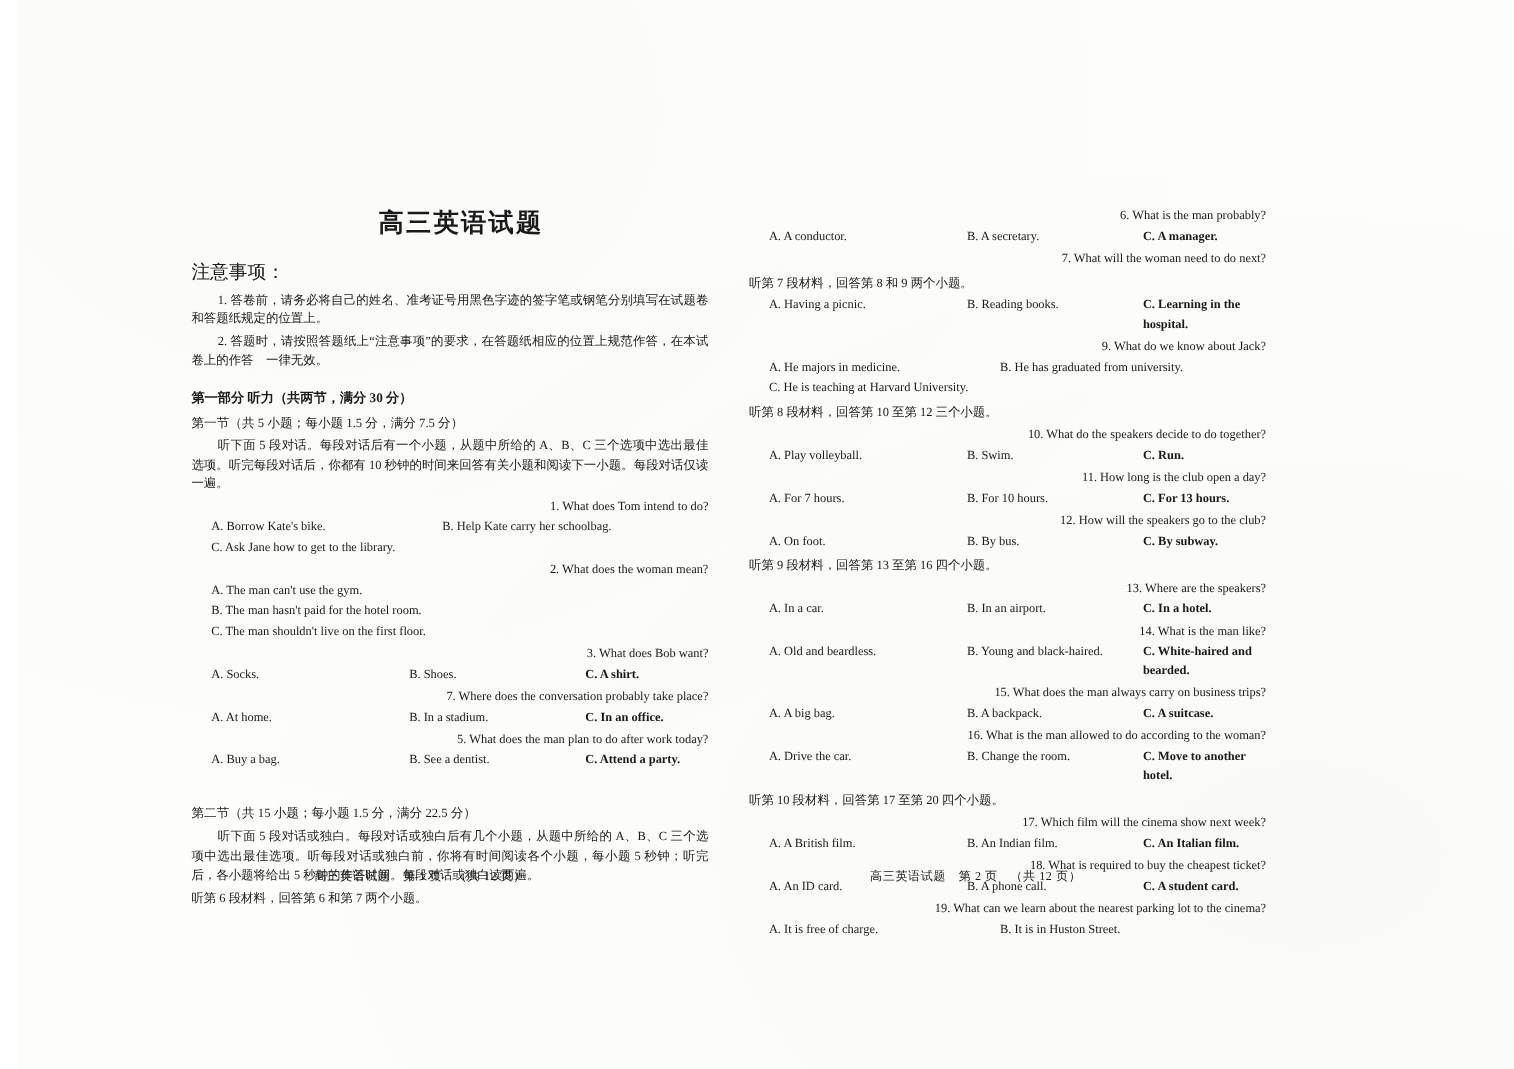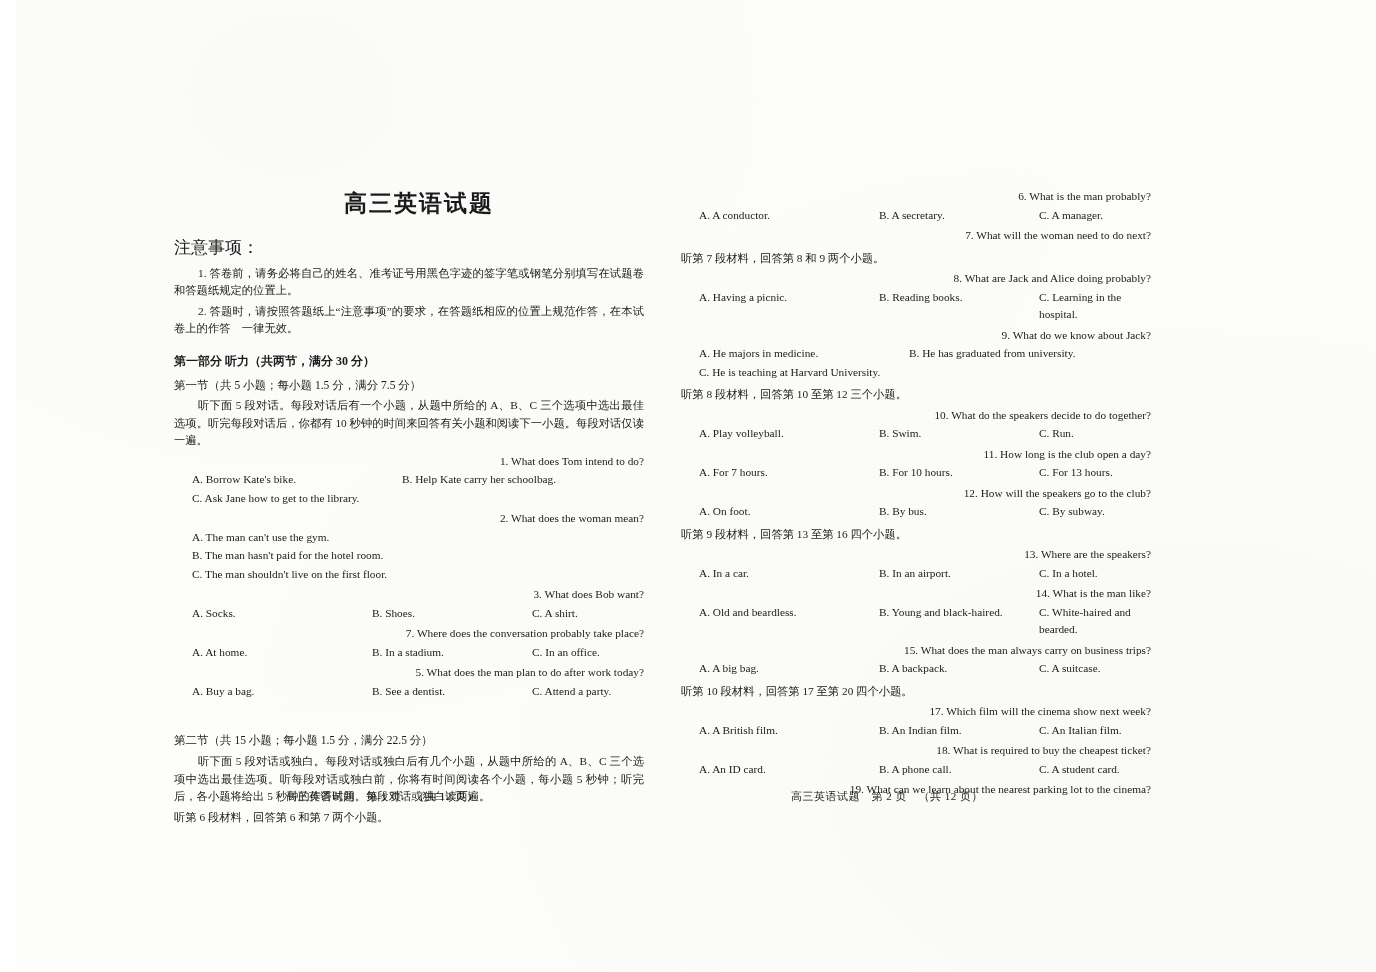--- a/index.html
+++ b/index.html
@@ -74,21 +74,21 @@
     margin: 3px 0 0 0;
     text-align: right;
   }
   .opts {
     display: flex;
     margin: 1px 0 0 0;
     padding-left: 18px;
   }
   .opts .o1 { width: 180px; flex: 0 0 180px; }
   .opts .o2 { width: 160px; flex: 0 0 160px; }
-  .opts .o3 { flex: 1 1 auto; }
+  .opts .o3 { flex: 1 1 auto; font-weight: bold; }
   .opt-line {
     padding-left: 18px;
     margin: 1px 0 0 0;
   }
   .opt-wide1 { display: inline-block; width: 210px; }
   .listen-note {
     margin: 5px 0 2px 0;
   }
   .footer {
     position: absolute;
@@ -169,21 +169,20 @@
             <span class="o1">A. A conductor.</span>
             <span class="o2">B. A secretary.</span>
             <span class="o3">C. A manager.</span>
           </div>
         </div>
         <div>
           <div class="q">7. What will the woman need to do next?</div>
         </div>
         <div class="listen-note">听第 7 段材料，回答第 8 和 9 两个小题。</div>
         <div>
-          <div class="q">8. What are Jack and Alice doing probably?</div>
           <div class="opts">
             <span class="o1">A. Having a picnic.</span>
             <span class="o2">B. Reading books.</span>
             <span class="o3">C. Learning in the hospital.</span>
           </div>
         </div>
         <div>
           <div class="q">9. What do we know about Jack?</div>
           <div class="opt-line"><span class="opt-wide1">A. He majors in medicine.</span><span class="">B. He has graduated from university.</span></div>
           <div class="opt-line"><span>C. He is teaching at Harvard University.</span></div>
@@ -231,38 +230,47 @@
           </div>
         </div>
         <div>
           <div class="q">15. What does the man always carry on business trips?</div>
           <div class="opts">
             <span class="o1">A. A big bag.</span>
             <span class="o2">B. A backpack.</span>
             <span class="o3">C. A suitcase.</span>
           </div>
         </div>
+        <div>
+          <div class="q">16. What is the man allowed to do according to the woman?</div>
+          <div class="opts">
+            <span class="o1">A. Drive the car.</span>
+            <span class="o2">B. Change the room.</span>
+            <span class="o3">C. Move to another hotel.</span>
+          </div>
+        </div>
         <div class="listen-note">听第 10 段材料，回答第 17 至第 20 四个小题。</div>
         <div>
           <div class="q">17. Which film will the cinema show next week?</div>
           <div class="opts">
             <span class="o1">A. A British film.</span>
             <span class="o2">B. An Indian film.</span>
             <span class="o3">C. An Italian film.</span>
           </div>
         </div>
         <div>
           <div class="q">18. What is required to buy the cheapest ticket?</div>
           <div class="opts">
             <span class="o1">A. An ID card.</span>
             <span class="o2">B. A phone call.</span>
             <span class="o3">C. A student card.</span>
           </div>
         </div>
         <div>
           <div class="q">19. What can we learn about the nearest parking lot to the cinema?</div>
+          <div class="opt-line"><span class="opt-wide1">A. It is free of charge.</span><span class="">B. It is in Huston Street.</span></div>
         </div>
       </div>
   </div>
 
   <div class="footer footer-left">高三英语试题　第 1 页　（共 12 页）</div>
   <div class="footer footer-right">高三英语试题　第 2 页　（共 12 页）</div>
 </div>
 
 </body></html>

